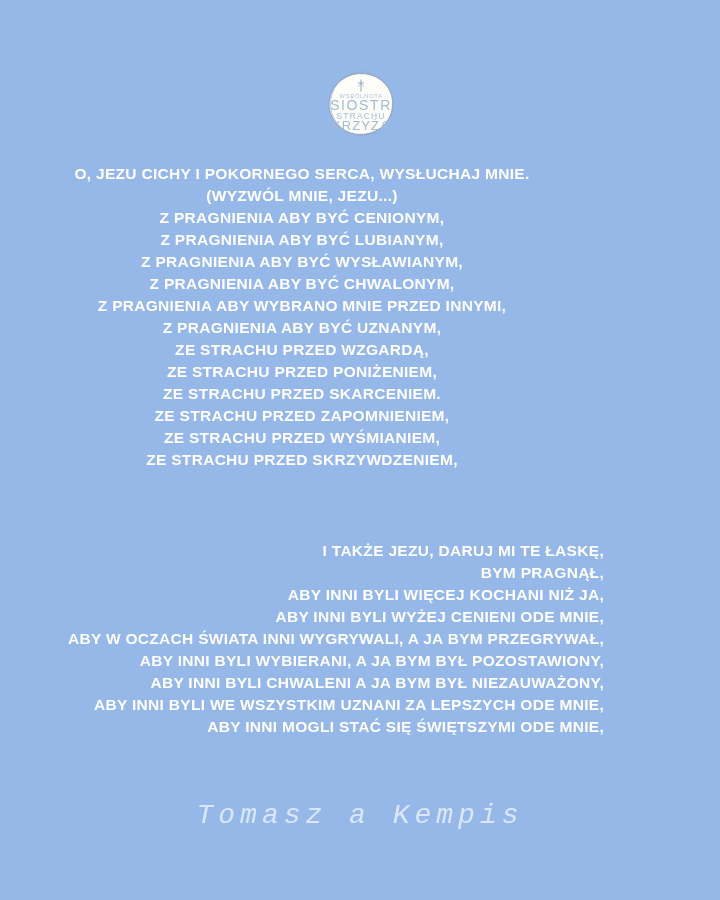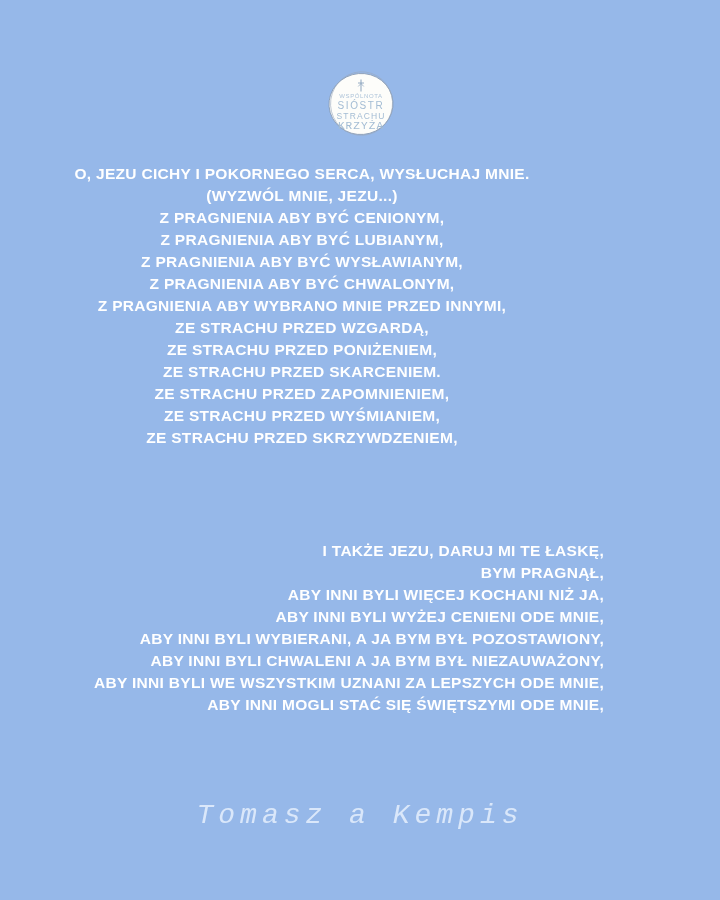--- a/index.html
+++ b/index.html
@@ -43,23 +43,23 @@
     padding-top: 2px;
     box-sizing: border-box;
     color: #a6bed6;
   }
   .logo-cross {
     width: 10px;
     height: 13px;
     margin-bottom: 1px;
   }
   .logo-l1 { font-size: 6px;  letter-spacing: 0.6px; line-height: 7px;  color: #aec4d9; }
-  .logo-l2 { font-size: 10px; letter-spacing: 1.6px; line-height: 11px; color: #a3bcd4; }
+  .logo-l2 { font-size: 14px; letter-spacing: 1.6px; line-height: 11px; color: #a3bcd4; }
   .logo-l3 { font-size: 8.5px; letter-spacing: 1.1px; line-height: 10px; color: #a3bcd4; }
-  .logo-l4 { font-size: 11px; letter-spacing: 1.1px; line-height: 10px; color: #a3bcd4; font-family: Liberation Mono, monospace; }
+  .logo-l4 { font-size: 13px; letter-spacing: 1.1px; line-height: 10px; color: #a3bcd4; }
   
   .prayer-block {
     position: absolute;
     left: 0;
     width: 604px;
     color: #ffffff;
     font-weight: bold;
     font-size: 15.5px;
     letter-spacing: 0.3px;
     line-height: 22px;
@@ -106,33 +106,35 @@
   </div>
 
   <div class="prayer-block prayer-block-1">
       <div class="line">O, JEZU CICHY I POKORNEGO SERCA, WYSŁUCHAJ MNIE.</div>
       <div class="line">(WYZWÓL MNIE, JEZU...)</div>
       <div class="line">Z PRAGNIENIA ABY BYĆ CENIONYM,</div>
       <div class="line">Z PRAGNIENIA ABY BYĆ LUBIANYM,</div>
       <div class="line">Z PRAGNIENIA ABY BYĆ WYSŁAWIANYM,</div>
       <div class="line">Z PRAGNIENIA ABY BYĆ CHWALONYM,</div>
       <div class="line">Z PRAGNIENIA ABY WYBRANO MNIE PRZED INNYMI,</div>
+      <div class="line">Z PRAGNIENIA ABY BYĆ UZNANYM,</div>
       <div class="line">ZE STRACHU PRZED WZGARDĄ,</div>
       <div class="line">ZE STRACHU PRZED PONIŻENIEM,</div>
       <div class="line">ZE STRACHU PRZED SKARCENIEM.</div>
       <div class="line">ZE STRACHU PRZED ZAPOMNIENIEM,</div>
       <div class="line">ZE STRACHU PRZED WYŚMIANIEM,</div>
       <div class="line">ZE STRACHU PRZED SKRZYWDZENIEM,</div>
     </div>
 
   <div class="prayer-block prayer-block-2">
       <div class="line">I TAKŻE JEZU, DARUJ MI TE ŁASKĘ,</div>
       <div class="line">BYM PRAGNĄŁ,</div>
       <div class="line">ABY INNI BYLI WIĘCEJ KOCHANI NIŻ JA,</div>
       <div class="line">ABY INNI BYLI WYŻEJ CENIENI ODE MNIE,</div>
+      <div class="line">ABY W OCZACH ŚWIATA INNI WYGRYWALI, A JA BYM PRZEGRYWAŁ,</div>
       <div class="line">ABY INNI BYLI WYBIERANI, A JA BYM BYŁ POZOSTAWIONY,</div>
       <div class="line">ABY INNI BYLI CHWALENI A JA BYM BYŁ NIEZAUWAŻONY,</div>
       <div class="line">ABY INNI BYLI WE WSZYSTKIM UZNANI ZA LEPSZYCH ODE MNIE,</div>
       <div class="line">ABY INNI MOGLI STAĆ SIĘ ŚWIĘTSZYMI ODE MNIE,</div>
     </div>
 
   <div class="signature">Tomasz a Kempis</div>
 
 </div>
 

